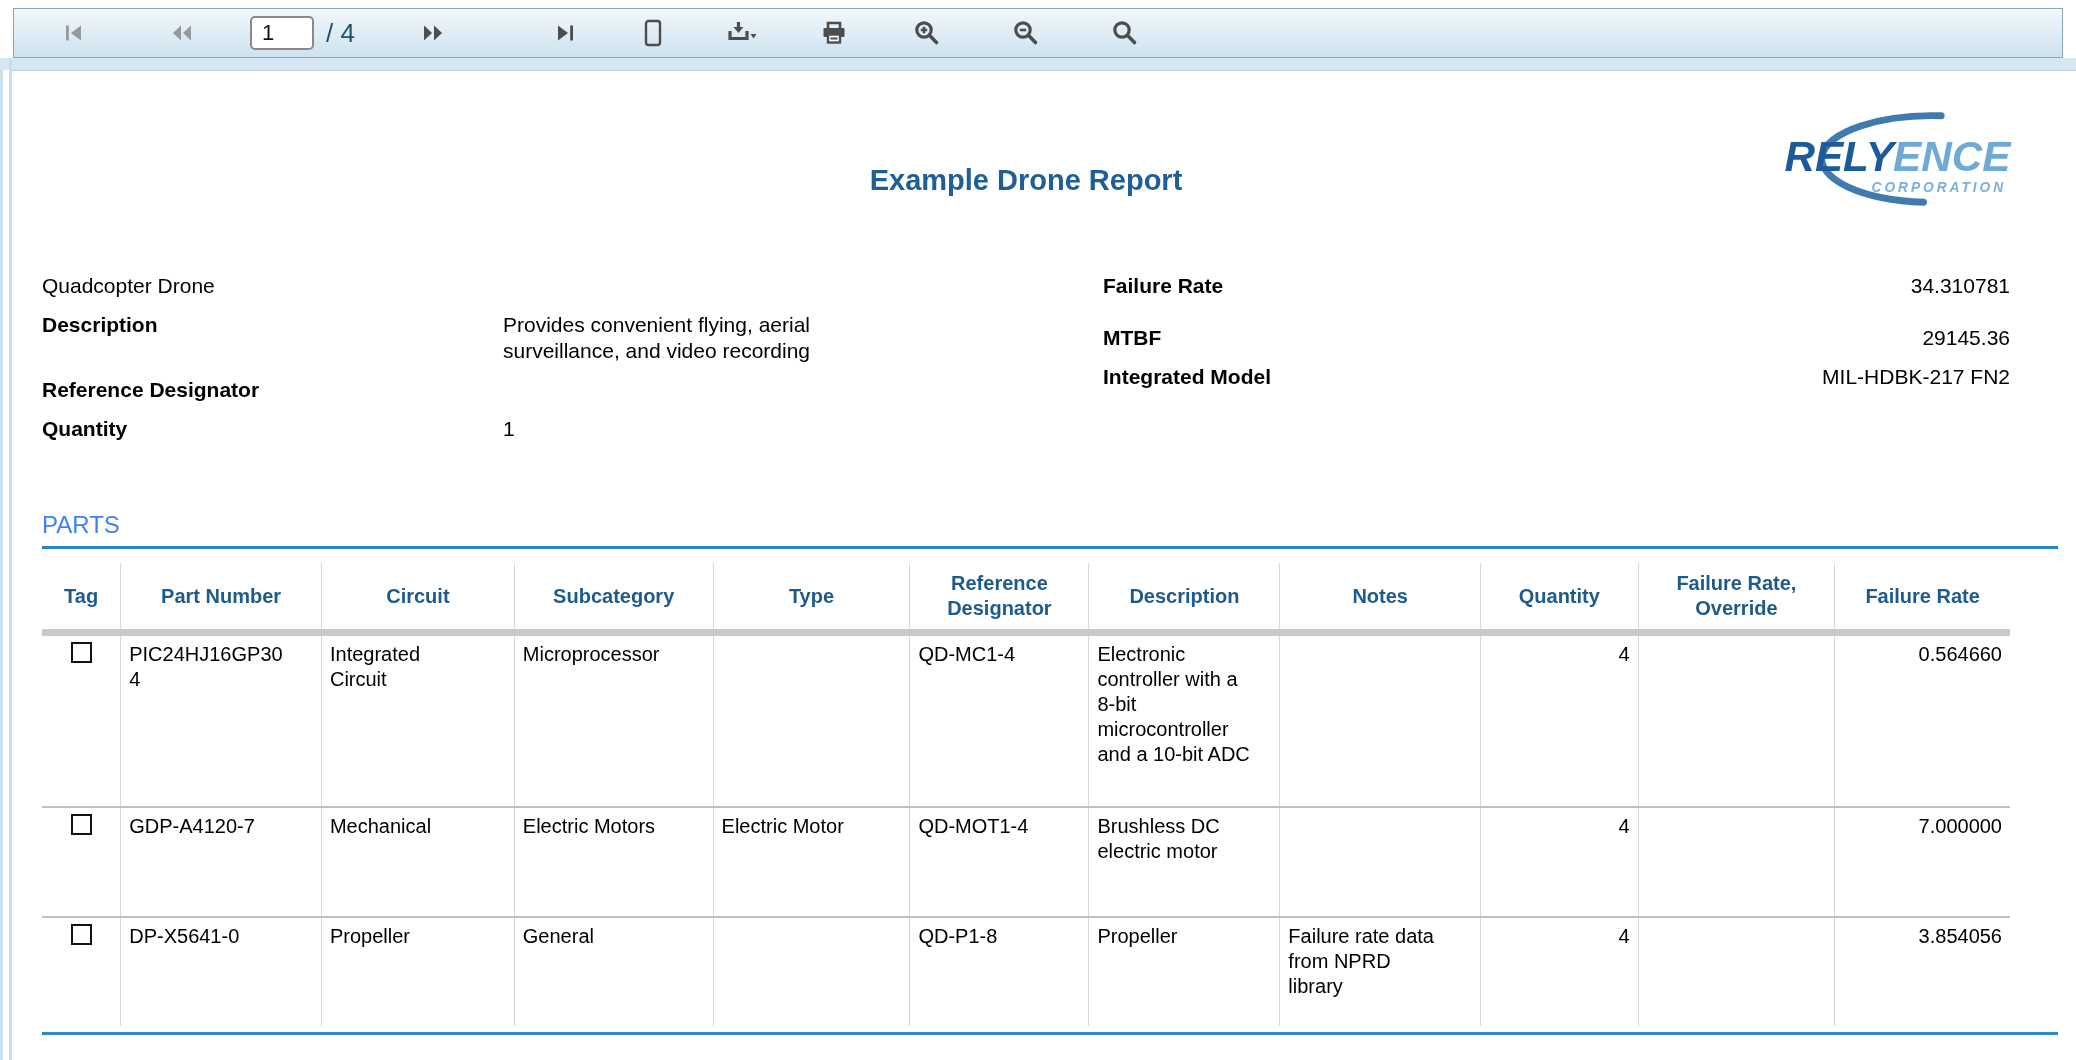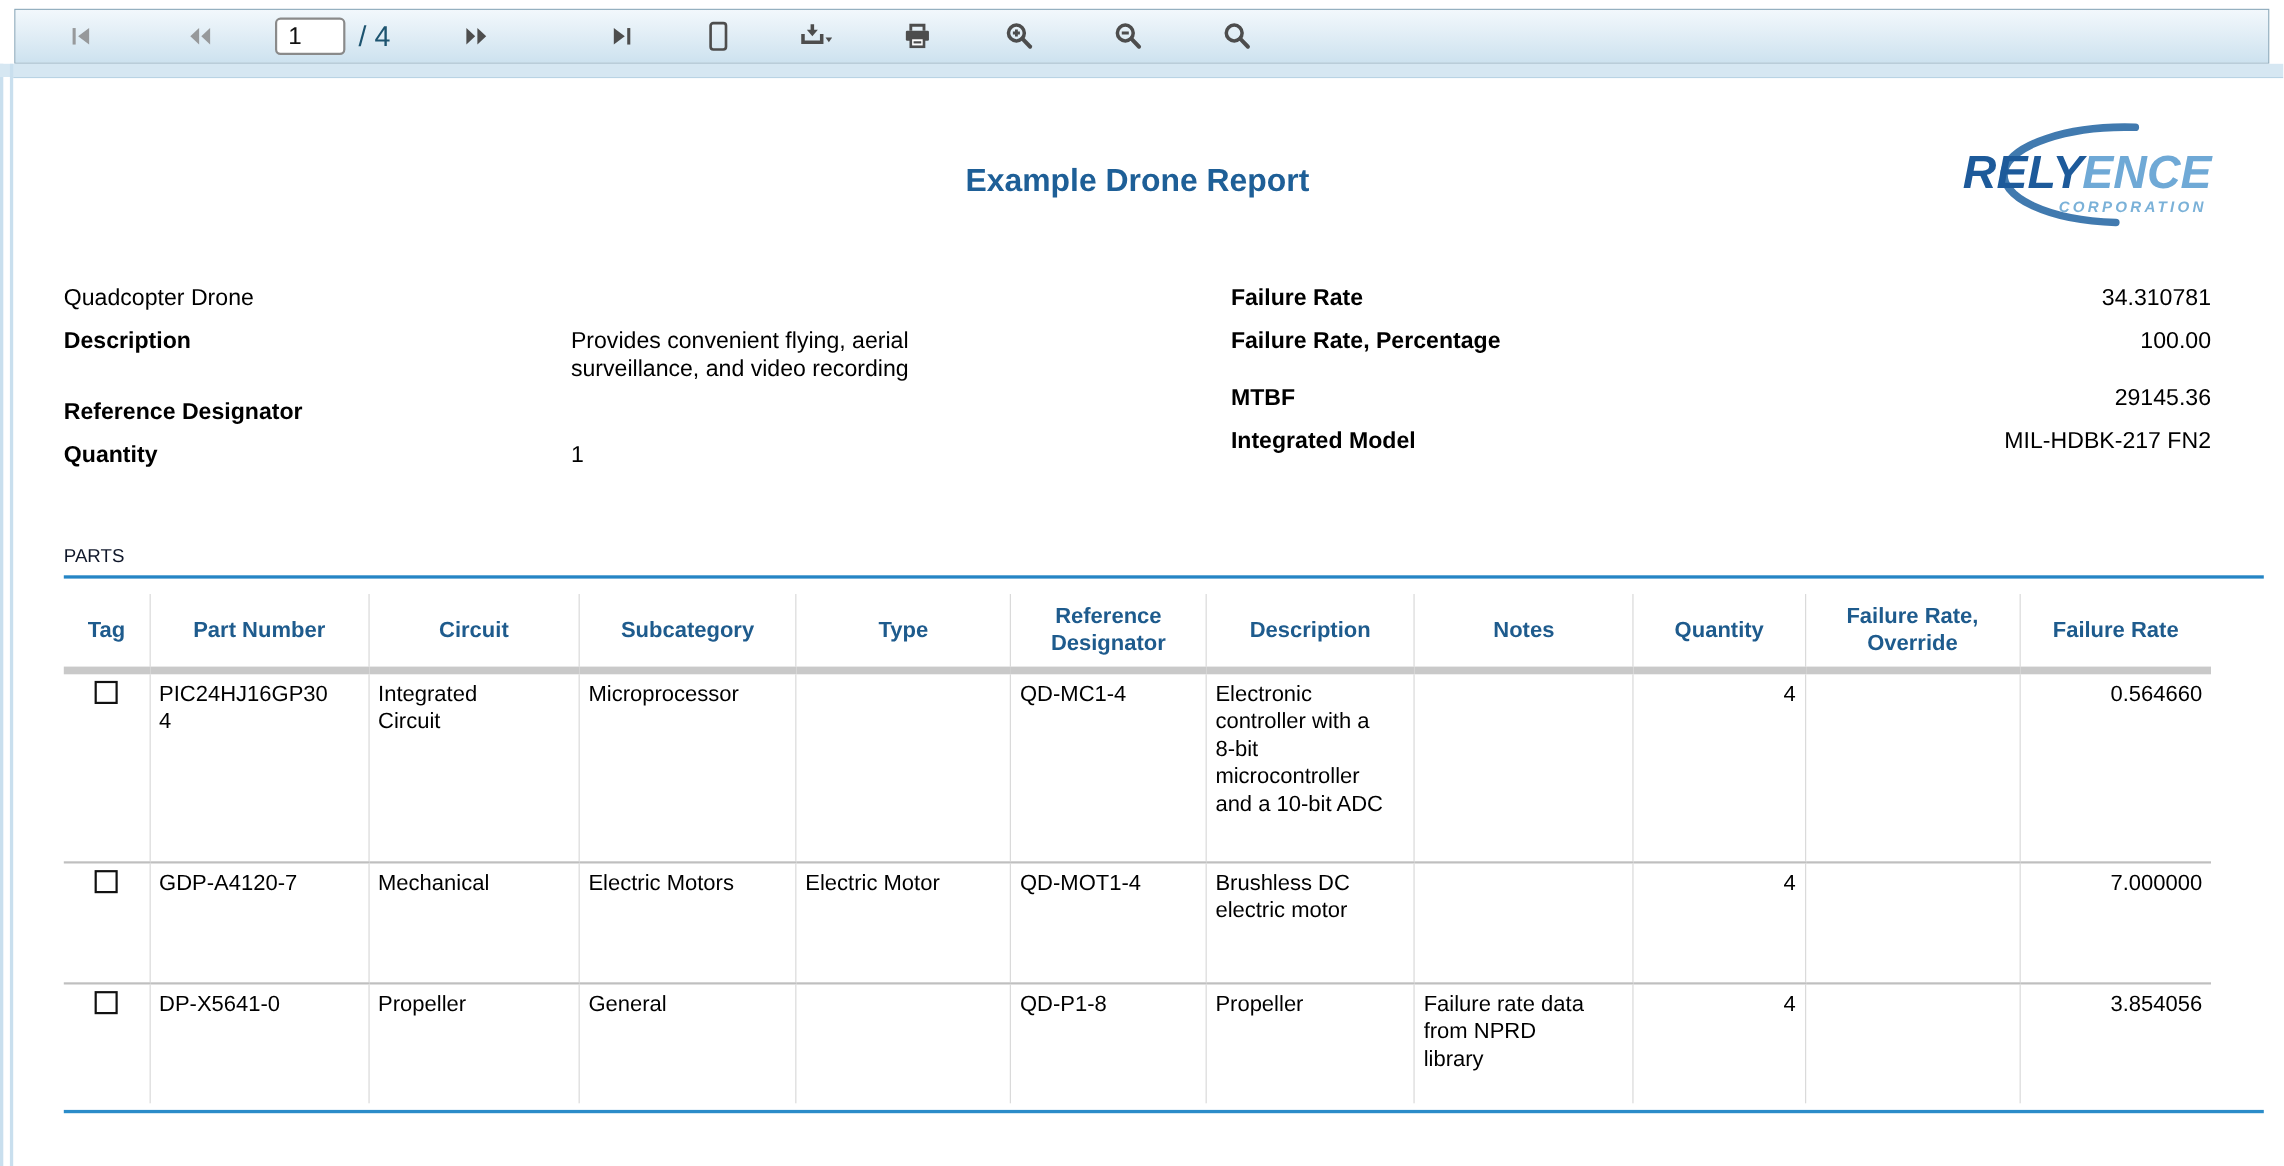--- a/index.html
+++ b/index.html
@@ -24,39 +24,39 @@
   .tb-zoomin{margin-left:66px;}
   .tb-zoomout{margin-left:72px;}
   .tb-search{margin-left:72px;}
 
   
   .stage{position:absolute;top:58px;left:0;right:0;bottom:0;background:#fff;}
   .stage::before{content:"";position:absolute;left:0;top:0;bottom:0;width:3px;background:#c9dfee;}
   .stage::after{content:"";position:absolute;left:9px;top:0;bottom:0;width:3px;background:#c9dfee;}
   .band-top{position:absolute;top:0;left:0;right:0;height:12px;background:#d6e7f2;}
   .page{position:absolute;top:12px;left:12px;right:0;bottom:0;background:#fff;border-top:1px solid #b9d3e4;}
-  .content{position:relative;height:100%;padding:0 66px 0 30px;box-sizing:border-box;margin-left:16px;}
+  .content{position:relative;height:100%;padding:15px 66px 0 30px;box-sizing:border-box;}
 
   .report-title{padding-top:78px;text-align:center;font-size:29px;font-weight:bold;color:#1e5f97;}
 
   
   .logo{position:absolute;top:36px;right:64px;width:236px;height:104px;}
 
   
   .meta{display:flex;margin-top:76px;font-size:21px;line-height:26px;color:#000;}
   .meta-col-left{width:1061px;flex:none;}
   .meta-col-right{flex:1;}
   .meta-row{display:flex;margin-bottom:13px;}
   .meta-col-left .meta-label{width:461px;flex:none;font-weight:bold;}
   .meta-col-left .meta-value{max-width:370px;}
   .meta-col-right .meta-label{font-weight:bold;}
   .meta-col-right .meta-value{margin-left:auto;text-align:right;}
 
   
-  .section-title{margin-top:56px;font-size:17px;color:#0f172a;}
+  .section-title{margin-top:56px;font-size:24px;color:#3b82f6;}
   .rule{height:3px;background:#2585c5;margin-top:7px;margin-right:-48px;}
 
   
   table.parts{width:100%;border-collapse:collapse;table-layout:fixed;margin-top:14px;font-size:20px;line-height:25px;color:#000;}
   table.parts th{font-weight:bold;color:#1e5b8d;text-align:center;vertical-align:middle;
     height:58px;padding:4px 6px;border-bottom:7px solid #c9c9c9;}
   table.parts th + th, table.parts td + td{border-left:1px solid #d6d6d6;}
   table.parts td{vertical-align:top;padding:6px 8px;}
   table.parts tbody tr + tr td{border-top:2px solid #bfbfbf;}
   td.tag-cell{vertical-align:middle;text-align:center;}
@@ -194,24 +194,20 @@
               </div>
             <div class="meta-row">
                 <span class="meta-label">Quantity</span>
                 <span class="meta-value">1</span>
               </div>
           </div>
           <div class="meta-col-right">
             <div class="meta-row">
                 <span class="meta-label">Failure Rate</span>
                 <span class="meta-value">34.310781</span>
-              </div>
-            <div class="meta-row">
-                <span class="meta-label">Failure Rate, Percentage</span>
-                <span class="meta-value">100.00</span>
               </div>
             <div class="meta-row" style="margin-top:26px;">
                 <span class="meta-label">MTBF</span>
                 <span class="meta-value">29145.36</span>
               </div>
             <div class="meta-row">
                 <span class="meta-label">Integrated Model</span>
                 <span class="meta-value">MIL-HDBK-217 FN2</span>
               </div>
           </div>

